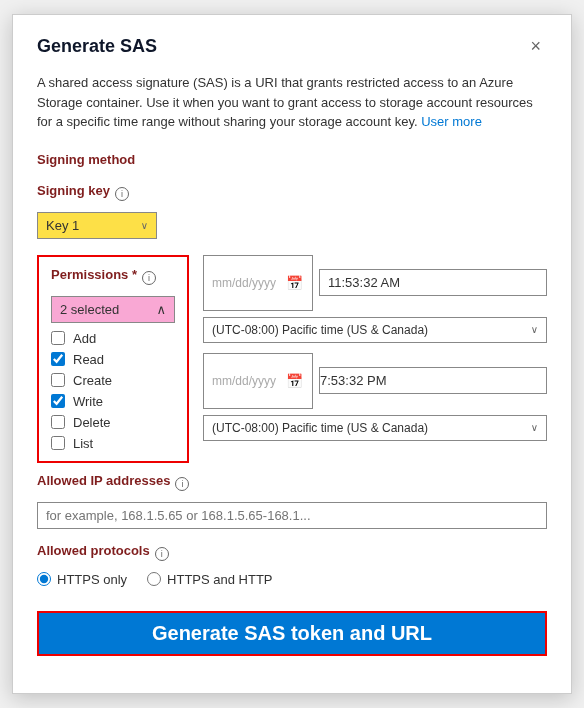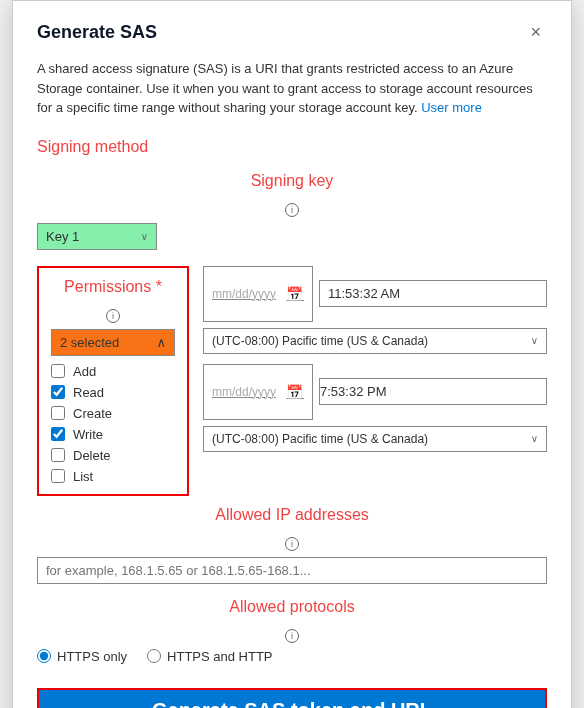--- a/index.html
+++ b/index.html
@@ -45,23 +45,23 @@
       font-size: 13px;
       color: #333;
       line-height: 1.5;
       margin-bottom: 20px;
     }
     .description a {
       color: #0078d4;
       text-decoration: none;
     }
     .section-label {
-      font-size: 16px;
-      font-weight: 400;
-      color: #ef4444;
+      font-size: 13px;
+      font-weight: 700;
+      color: #7f1d1d;
       margin-bottom: 8px;
     }
     .radio-group {
       display: flex;
       align-items: center;
       gap: 20px;
       margin-bottom: 16px;
     }
     .radio-option {
       display: flex;
@@ -79,21 +79,20 @@
       font-size: 13px;
       color: #333;
       cursor: pointer;
     }
     .signing-key-section { margin-bottom: 16px; }
     .label-with-info {
       display: flex;
       align-items: center;
       gap: 5px;
       margin-bottom: 6px;
-      flex-direction: column;
     }
     .info-icon {
       display: inline-flex;
       align-items: center;
       justify-content: center;
       width: 14px;
       height: 14px;
       border-radius: 50%;
       border: 1.5px solid #666;
       font-size: 9px;
@@ -101,21 +100,21 @@
       cursor: pointer;
     }
     .dropdown-select {
       display: flex;
       align-items: center;
       justify-content: space-between;
       border: 1px solid #888;
       padding: 5px 8px;
       width: 120px;
       cursor: pointer;
-      background: #86efac;
+      background: #fde047;
       font-size: 13px;
       color: #333;
     }
     .chevron-down {
       font-size: 10px;
       color: #666;
     }
     
     .permissions-section {
       border: 2px solid #e00;
@@ -126,21 +125,21 @@
       z-index: 10;
       background: #fff;
     }
     .permissions-dropdown-btn {
       display: flex;
       align-items: center;
       justify-content: space-between;
       border: 1px solid #888;
       padding: 5px 8px;
       cursor: pointer;
-      background: #f97316;
+      background: #f9a8d4;
       font-size: 13px;
       color: #333;
       width: 100%;
       margin-bottom: 8px;
     }
     .checkbox-list { display: flex; flex-direction: column; gap: 6px; }
     .checkbox-item {
       display: flex;
       align-items: center;
       gap: 8px;
@@ -159,21 +158,20 @@
     }
     .date-input {
       display: flex;
       align-items: center;
       border: 1px solid #888;
       padding: 19px 8px;
       font-size: 13px;
       color: #333;
       background: #fff;
       width: 130px;
-      text-decoration: underline;
     }
     .calendar-icon {
       font-size: 14px;
       color: #666;
       margin-left: auto;
     }
     .time-input {
       border: 1px solid #888;
       padding: 5px 8px;
       font-size: 13px;

